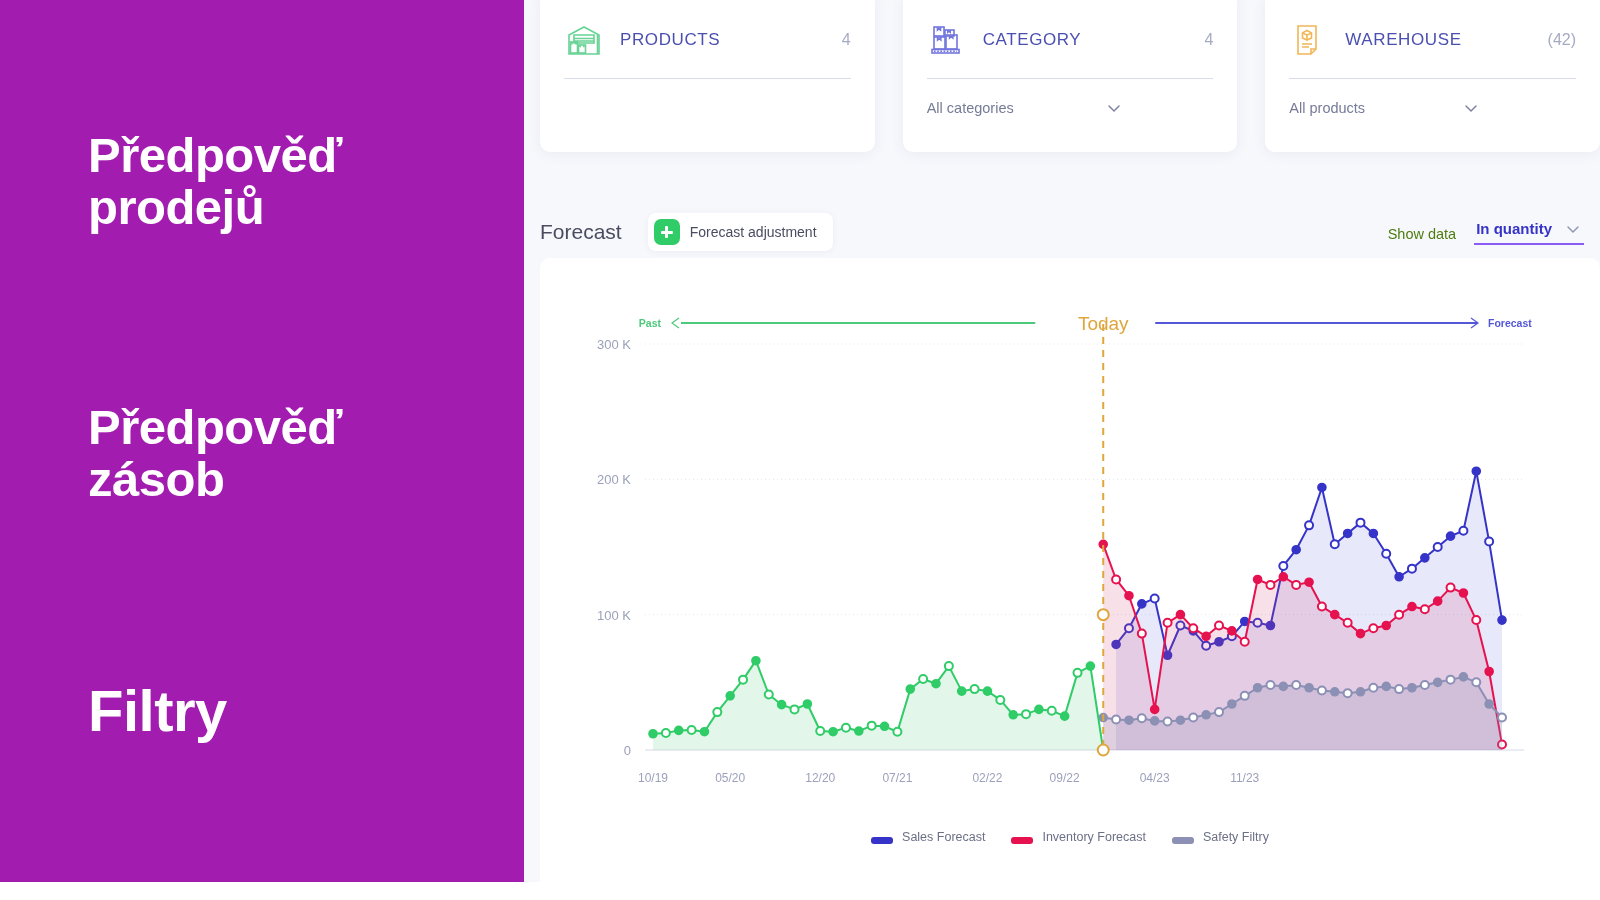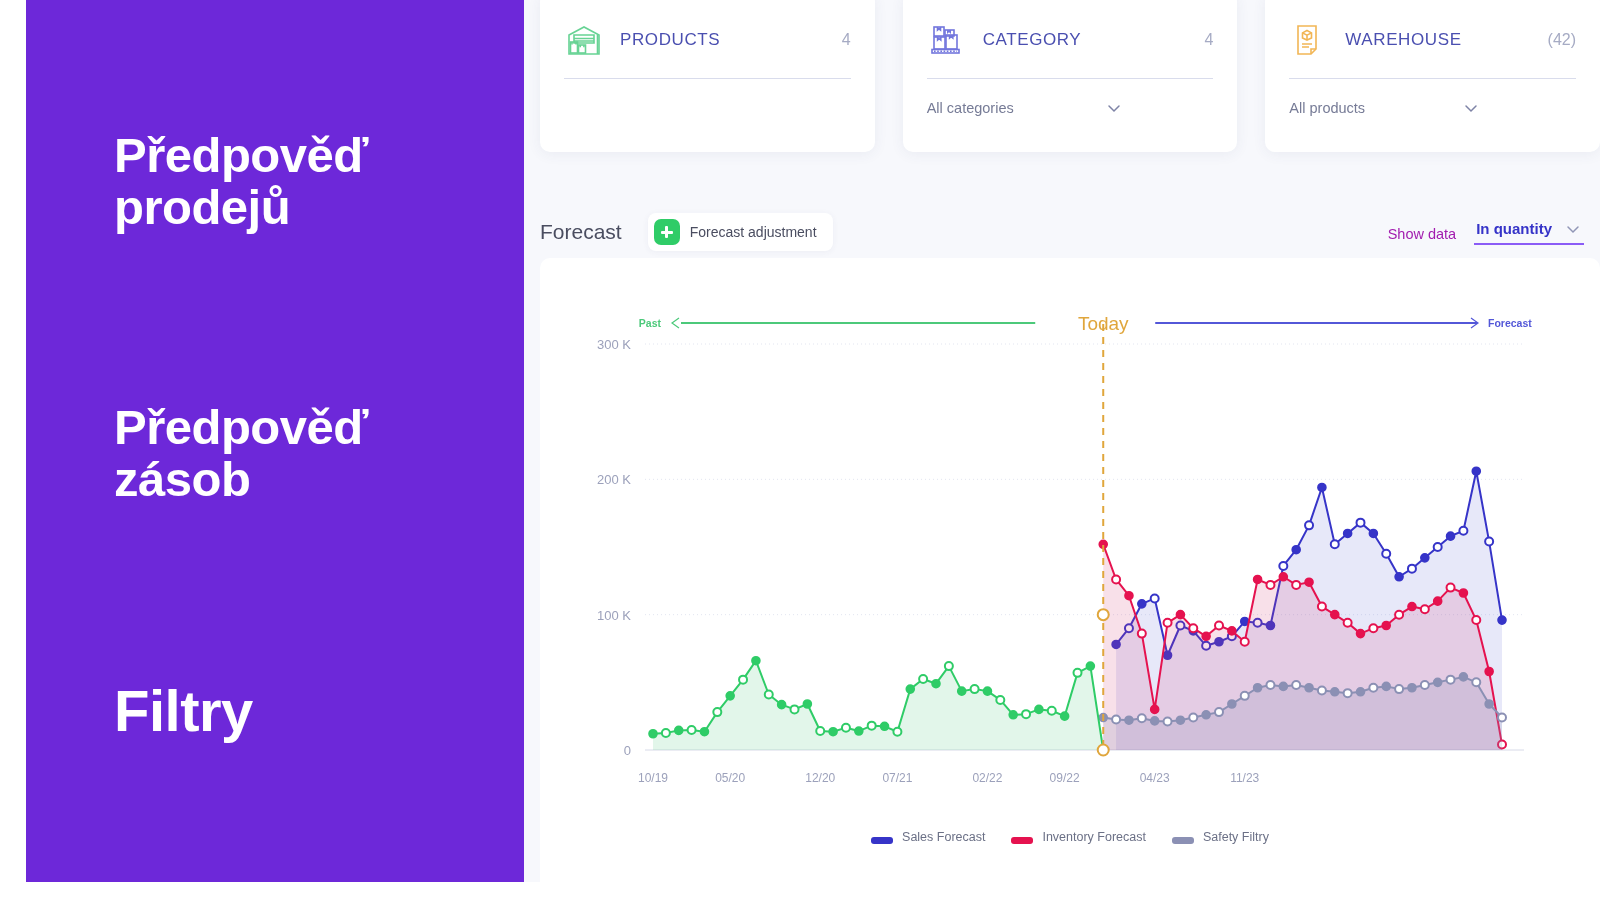--- a/index.html
+++ b/index.html
@@ -6,23 +6,22 @@
   html,body { width:1600px; height:900px; overflow:hidden; }
   body {
     font-family: "Liberation Sans", sans-serif;
     background:#ffffff;
     position:relative;
   }
 
   
   #sidebar {
     position:absolute; left:0; top:0; width:524px; height:882px;
-    background:#6d28d9;
+    background:#a21caf;
     color:#ffffff;
-    margin-left:26px;
   }
   .promo {
     position:absolute; left:88px;
     font-weight:bold;
     line-height:1.06;
     letter-spacing:-0.5px;
     font-size:49px;
     white-space:pre-line;
   }
   #promo-1 { top:130px; }
@@ -81,21 +80,21 @@
     width:26px; height:26px; border-radius:7px; background:#2fcc67;
     position:relative; flex:0 0 auto;
   }
   #plus-box:before, #plus-box:after {
     content:""; position:absolute; background:#fff; border-radius:1px;
   }
   #plus-box:before { left:7px; top:12px; width:12px; height:2.5px; }
   #plus-box:after  { top:7px; left:11.75px; height:12px; width:2.5px; }
   #adjust-label { font-size:14px; color:#4a4d60; }
   #toolbar-right { margin-left:auto; display:flex; align-items:flex-end; gap:18px; }
-  #show-data { font-size:14.5px; color:#a21caf; padding-bottom:3px; }
+  #show-data { font-size:14.5px; color:#4d7c0f; padding-bottom:3px; }
   #quantity-select {
     display:flex; align-items:center; gap:12px;
     border-bottom:2px solid #8b5cf6; padding:0 2px 5px 2px; cursor:pointer;
   }
   #quantity-value { font-size:15px; font-weight:bold; color:#3634c8; }
 
   
   #chart-panel {
     position:absolute; left:16px; top:258px; width:1060px; height:642px;
     background:#ffffff; border-radius:10px 10px 0 0;

